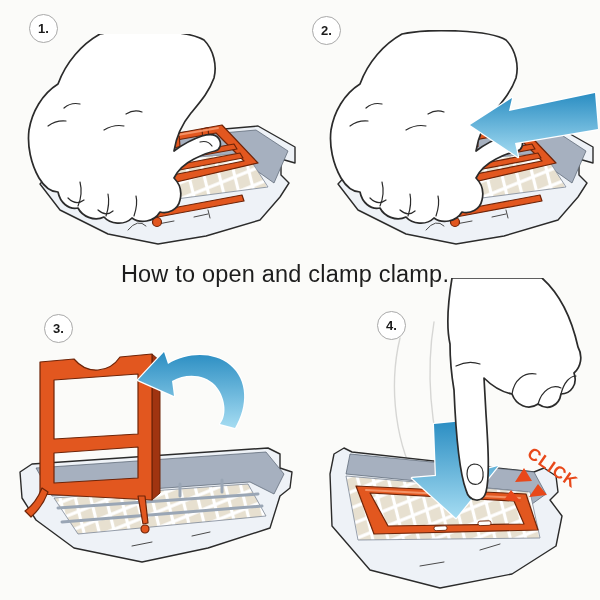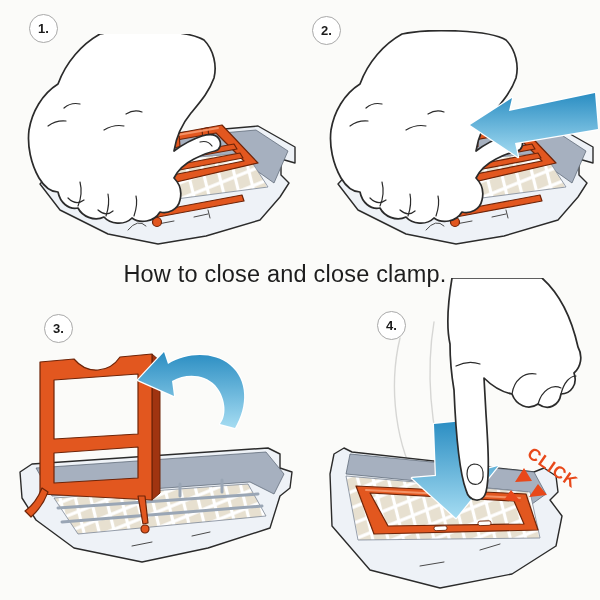--- a/index.html
+++ b/index.html
@@ -95,21 +95,21 @@
   <div class="badge b2">
       <span>2.</span>
     </div>
   <div class="badge b3">
       <span>3.</span>
     </div>
   <div class="badge b4">
       <span>4.</span>
     </div>
 
-  <div class="title">How to close and close clamp.</div>
+  <div class="title">How to open and clamp clamp.</div>
 
   <svg class="step-svg step1" width="290" height="215" viewBox="0 0 290 215">
     <use href="#trayUnit"></use>
     <use href="#handGrip"></use>
   </svg>
 
   <svg class="step-svg step2" width="296" height="218" viewBox="0 0 296 218">
     <use href="#trayUnit" transform="translate(4,4)"></use>
     <use href="#handGrip" transform="translate(8,4)"></use>
     <polygon class="arrow" fill="url(#bluegrad)" points="168,95 210,68 207,81 293,63 296,99 213,113 216,127"></polygon>

